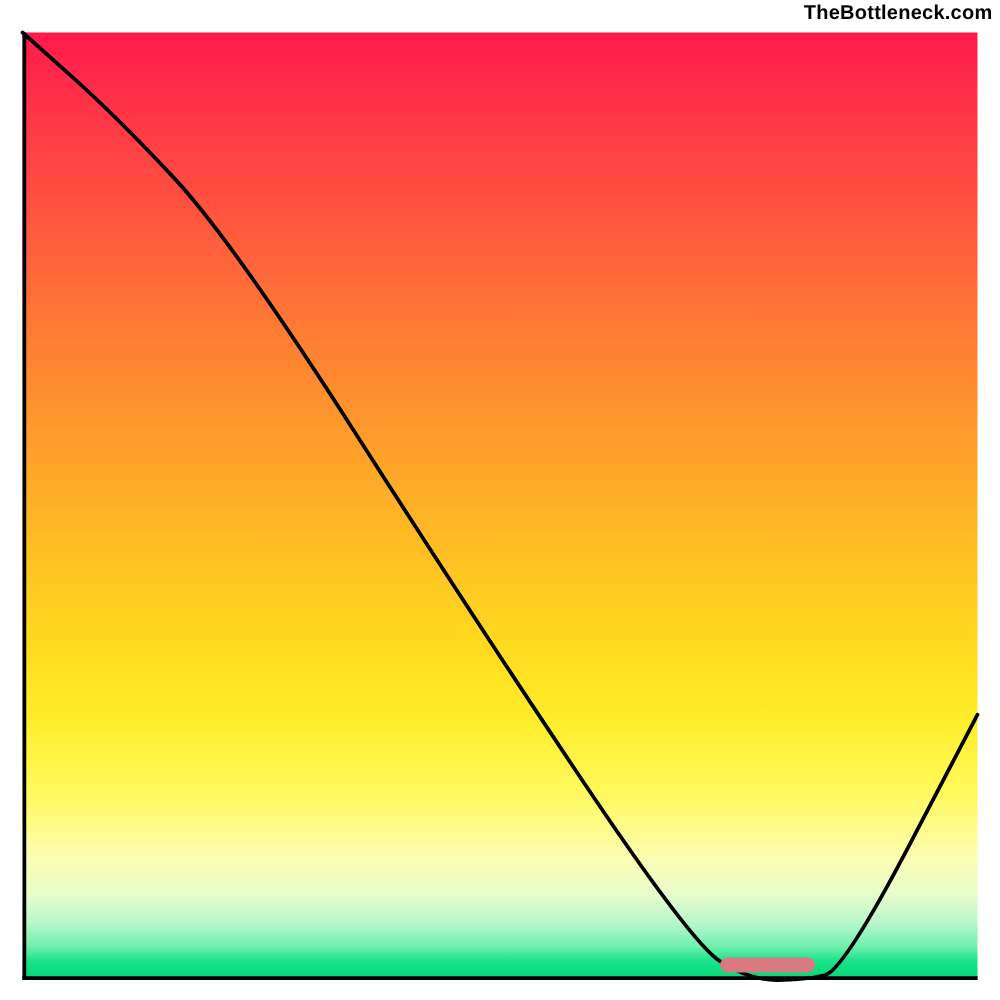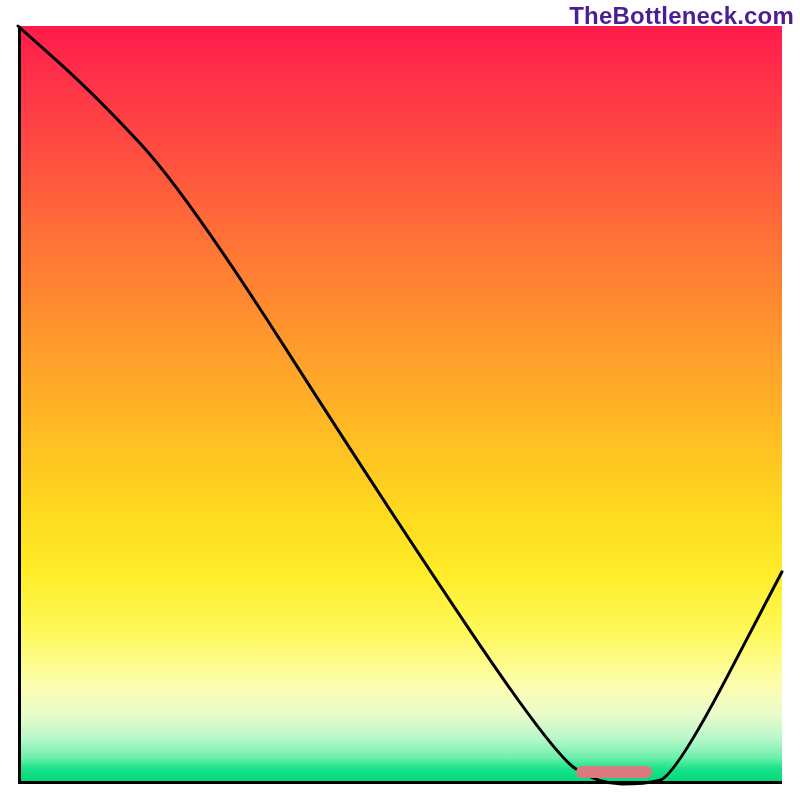--- a/index.html
+++ b/index.html
@@ -3,23 +3,23 @@
 <meta charset="utf-8">
 <style>
   * { margin: 0; padding: 0; box-sizing: border-box; }
   html, body { width: 800px; height: 800px; overflow: hidden; background: #fff; }
   .wrap { position: relative; width: 800px; height: 800px; }
   .attribution {
     position: absolute;
     top: 2px;
     right: 6px;
     font-family: Arial, Helvetica, sans-serif;
-    font-size: 24px;
+    font-size: 16px;
     font-weight: 600;
-    color: #4c1d95;
+    color: #000000;
     letter-spacing: 0.2px;
   }
   .plot {
     position: absolute;
     left: 18px;
     top: 26px;
     width: 764px;
     height: 758px;
   }
   .gradient {

